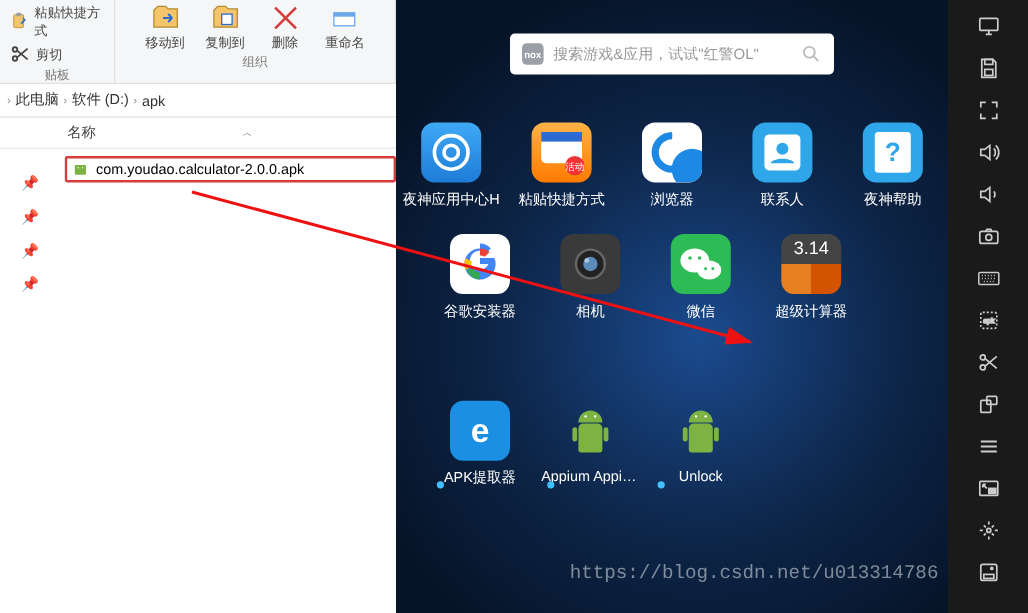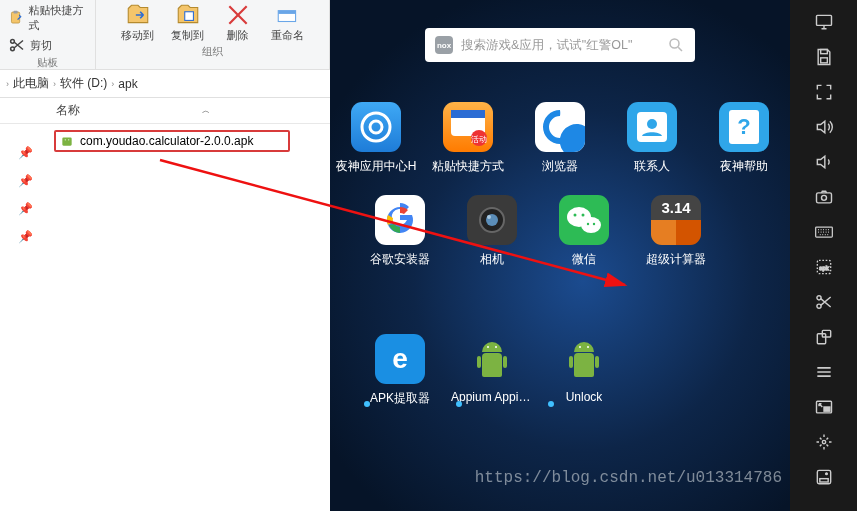--- a/index.html
+++ b/index.html
@@ -14,21 +14,21 @@
   .clip-icon { width: 18px; height: 16px; display: flex; align-items: center; justify-content: center; }
   .group-label { font-size: 10.5px; color: #777; margin-top: 2px; }
   .breadcrumb { height: 28px; border-bottom: 1px solid #e0e0e0; display: flex; align-items: center; font-size: 12px; color: #333; padding: 0 6px; gap: 4px; }
   .crumb-sep { color: #888; font-size: 9px; }
   .crumb { color: #333; }
   .columns { height: 26px; border-bottom: 1px solid #e8e8e8; display: flex; align-items: center; font-size: 12px; color: #444; padding-left: 56px; position: relative; }
   .col-sort { position: absolute; right: 120px; font-size: 8px; color: #555; }
   .file-area { position: relative; padding: 6px 0 0 0; }
   .quick { position: absolute; left: 18px; top: 22px; display: flex; flex-direction: column; gap: 14px; }
   .pin { color: #888; font-size: 12px; }
-  .file-row { margin-left: 54px; height: 22px; display: flex; align-items: center; font-size: 12px; border: 2px solid #d83b3b; border-radius: 2px; padding: 0 4px; gap: 6px; width: 236px; }
+  .file-row { margin-left: 54px; height: 22px; display: flex; align-items: center; font-size: 12px; border: 2px solid #d83b3b; border-radius: 2px; padding: 0 4px; gap: 6px; width: 276px; }
   .file-icon { width: 14px; height: 14px; }
   .emulator { position: absolute; left: 330px; top: 0; width: 460px; height: 511px; background: radial-gradient(circle at 55% 55%, #1b4b8f 0%, #0d2548 45%, #061428 80%); overflow: hidden; }
   .searchbar { width: 270px; height: 34px; background: #fff; border-radius: 4px; margin: 28px auto 0; display: flex; align-items: center; padding: 0 10px; gap: 8px; }
   .search-logo { width: 18px; height: 18px; border-radius: 4px; background: #9aa0a6; display: flex; align-items: center; justify-content: center; color: #fff; font-size: 8px; font-weight: bold; }
   .search-text { flex: 1; font-size: 12.5px; color: #999; }
   .search-mag { width: 18px; height: 18px; }
   .grid { display: grid; grid-template-columns: repeat(5, 84px); justify-content: center; gap: 20px 8px; margin-top: 40px; }
   .app { display:flex; flex-direction:column; align-items:center; gap:6px; }
   .app-icon { width:50px; height:50px; border-radius:11px; display:flex; align-items:center; justify-content:center; position:relative; overflow:hidden; }
   .app-label { font-size:12px; color:#fff; text-align:center; white-space:nowrap; overflow:hidden; text-overflow:ellipsis; max-width:82px; }
@@ -258,21 +258,21 @@
             <circle cx="16" cy="20" r="1.5" fill="#2dbb55"></circle>
             <circle cx="24" cy="20" r="1.5" fill="#2dbb55"></circle>
             <circle cx="29" cy="29" r="1.2" fill="#2dbb55"></circle>
             <circle cx="35" cy="29" r="1.2" fill="#2dbb55"></circle>
           </svg>
         </div>
       <div class="app-label">微信</div>
     </div>
     <div class="app">
       <div class="app-icon bg-calc" style="flex-direction:column;">
-        <div style="color:#fff;font-size:15px;font-weight:bold;height:25px;display:flex;align-items:center;">3.14</div>
+        <div style="color:#fff;font-size:15px;font-weight:normal;height:25px;display:flex;align-items:center;">3.14</div>
         <div style="height:25px;width:100%;background:linear-gradient(90deg,#e67e22 50%,#d35400 50%);"></div>
       </div>
       <div class="app-label">超级计算器</div>
     </div>
   </div>
 
   <div class="row3">
     <div class="app app-wrap">
       <div class="app-icon bg-eblue">
           <svg viewBox="0 0 50 50">

